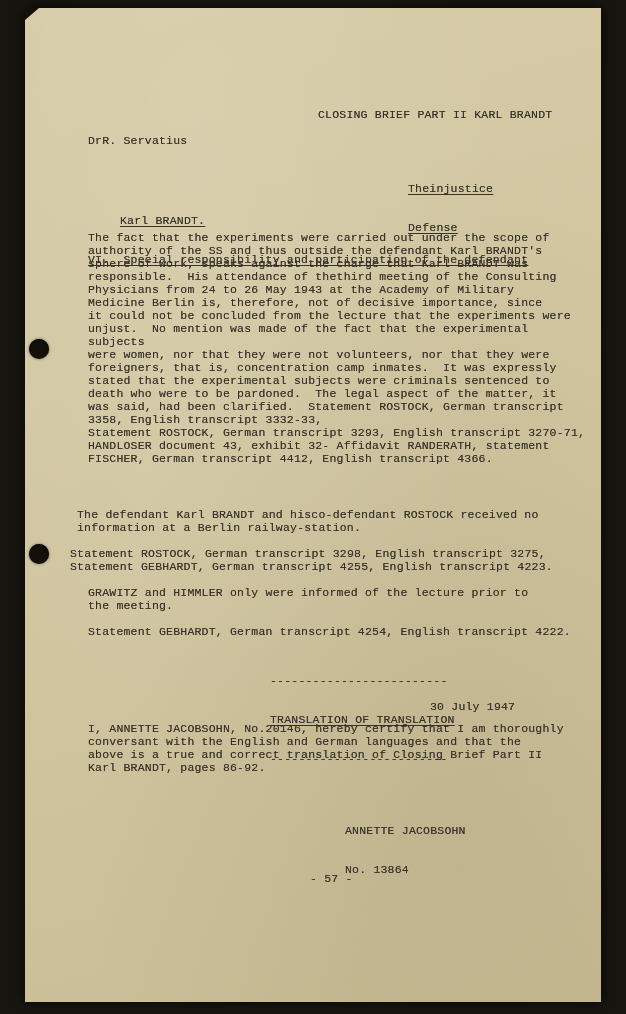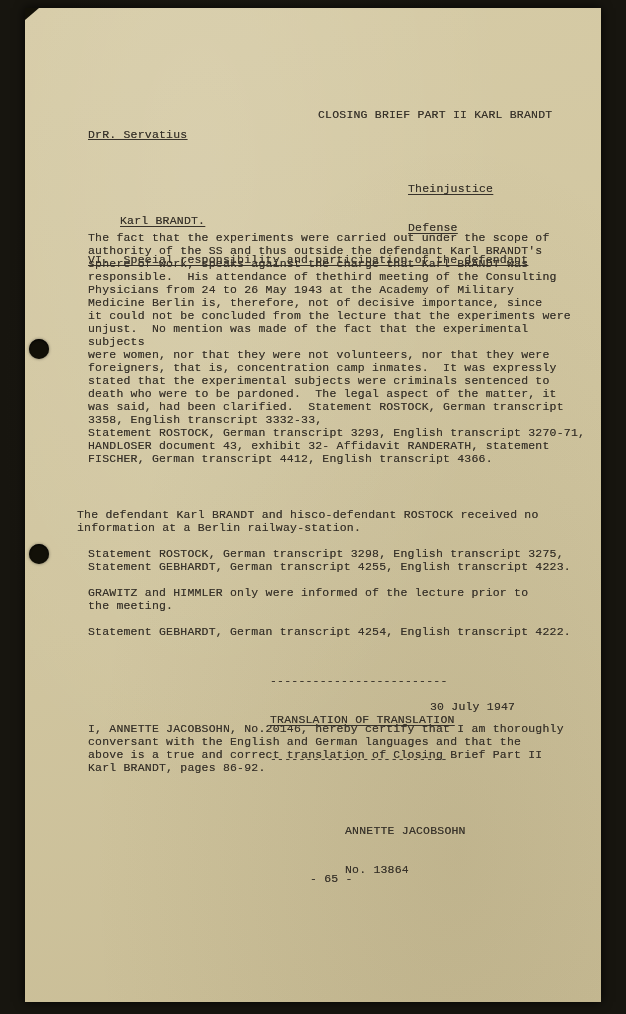--- a/index.html
+++ b/index.html
@@ -61,21 +61,21 @@
 </head>
 <body>
 
 <div class="stage">
 
   <div class="paper">
     <div class="corner-mark"></div>
 
     <div class="t" style="left:293px; top:100px;">CLOSING BRIEF PART II KARL BRANDT</div>
 
-    <div class="t" style="left:63px; top:120px;text-decoration:underline;">DrR. Servatius</div>
+    <div class="t" style="left:63px; top:126px;">DrR. Servatius</div>
 
     <div class="t" style="left:383px; top:148px;">
       <div class="u">Theinjustice</div>
       <div class="u">Defense</div>
     </div>
 
     <div class="t" style="left:63px; top:180px;">
       <div class="u" style="margin-left:32px;">Karl BRANDT.</div>
       <div class="u">VI.  Special responsibility and participation of the defendant</div>
     </div>
@@ -95,21 +95,21 @@
 was said, had been clarified.  Statement ROSTOCK, German transcript
 3358, English transcript 3332-33,
 Statement ROSTOCK, German transcript 3293, English transcript 3270-71,
 HANDLOSER document 43, exhibit 32- Affidavit RANDERATH, statement
 FISCHER, German transcript 4412, English transcript 4366.</div>
 
 
     <div class="t" style="left:52px; top:500px; width:500px;">The defendant Karl BRANDT and hisco-defendant ROSTOCK received no
 information at a Berlin railway-station.</div>
 
-    <div class="t" style="left:63px; top:539px; width:500px;">Statement ROSTOCK, German transcript 3298, English transcript 3275,
+    <div class="t" style="left:45px; top:539px; width:500px;">Statement ROSTOCK, German transcript 3298, English transcript 3275,
 Statement GEBHARDT, German transcript 4255, English transcript 4223.</div>
 
     <div class="t" style="left:63px; top:578px; width:500px;">GRAWITZ and HIMMLER only were informed of the lecture prior to
 the meeting.</div>
 
     <div class="t" style="left:63px; top:617px; width:500px;">Statement GEBHARDT, German transcript 4254, English transcript 4222.</div>
 
     <div class="t" style="left:245px; top:640px;">
       <div>-------------------------</div>
       <div class="u">TRANSLATION OF TRANSLATION</div>
@@ -121,19 +121,19 @@
     <div class="t" style="left:63px; top:714px; width:500px;">I, ANNETTE JACOBSOHN, No.20146, hereby certify that I am thoroughly
 conversant with the English and German languages and that the
 above is a true and correct translation of Closing Brief Part II
 Karl BRANDT, pages 86-92.</div>
 
     <div class="t" style="left:320px; top:790px;">
       <div>ANNETTE JACOBSOHN</div>
       <div>No. 13864</div>
     </div>
 
-    <div class="t" style="left:285px; top:864px;">- 65 -</div>
+    <div class="t" style="left:285px; top:864px;">- 57 -</div>
   </div>
 
   <div class="hole" style="left:29px; top:339px;"></div>
   <div class="hole" style="left:29px; top:544px;"></div>
 
 </div>
 
 </body></html>

